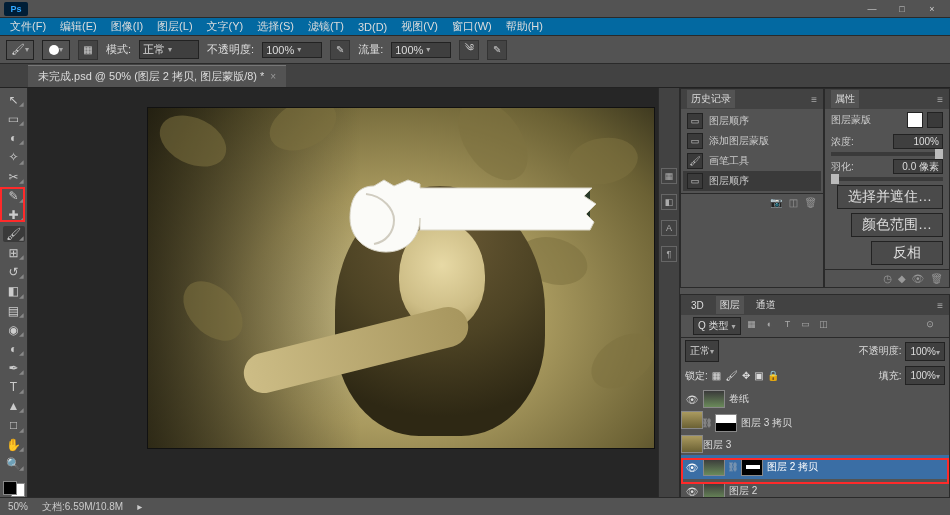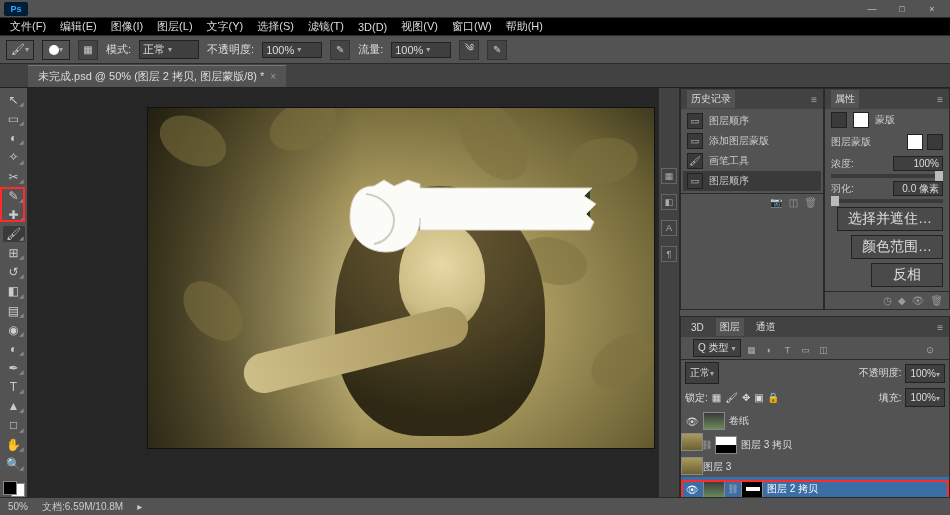--- a/index.html
+++ b/index.html
@@ -4,21 +4,21 @@
 <style>
 * { margin:0; padding:0; box-sizing:border-box; font-family:"Segoe UI","Microsoft YaHei",sans-serif; user-select:none; }
 body { background:#535353; width:950px; height:515px; overflow:hidden; position:relative; color:#ddd; font-size:11px; }
 
 
 .titlebar { height:18px; background:#535353; display:flex; align-items:center; padding:0 4px; border-bottom:1px solid #2a2a2a; }
 .titlebar .ps { width:24px; height:14px; background:#001e36; color:#31a8ff; font-weight:bold; display:flex; align-items:center; justify-content:center; border-radius:2px; font-size:9px; margin-right:8px; }
 .win-controls { margin-left:auto; display:flex; gap:2px; }
 .win-controls span { width:28px; height:14px; display:flex; align-items:center; justify-content:center; font-size:9px; color:#ccc; }
 
-.menubar { height:18px; background:#000000; display:flex; align-items:center; padding:0 4px; gap:2px; border-bottom:1px solid #2a2a2a; }
+.menubar { height:18px; background:#0369a1; display:flex; align-items:center; padding:0 4px; gap:2px; border-bottom:1px solid #2a2a2a; }
 .menubar span { padding:1px 6px; }
 
 .optionsbar { height:28px; background:#535353; display:flex; align-items:center; padding:0 6px; gap:8px; border-bottom:1px solid #2a2a2a; }
 .optionsbar .swatch { width:28px; height:20px; border:1px solid #222; background:#535353; display:flex; align-items:center; justify-content:center;}
 .optionsbar .dot{width:10px;height:10px;border-radius:50%;background:#fff;}
 .optionsbar .field { background:#3f3f3f; border:1px solid #222; padding:1px 3px; display:flex; align-items:center; gap:3px; min-width:60px;}
 .tri{font-size:8px;color:#aaa;}
 .iconbtn{width:20px;height:20px;border:1px solid #333;display:flex;align-items:center;justify-content:center;font-size:10px;color:#ccc;background:#444;}
 
 .tabbar { height:24px; background:#424242; display:flex; align-items:center; border-bottom:1px solid #222; padding-left:28px;}
@@ -88,21 +88,21 @@
 
 .props label{font-size:10px;color:#ccc;}
 .proprow{display:flex;align-items:center;gap:6px;padding:3px 6px;}
 .proprow .ic{width:16px;height:16px;background:#3a3a3a;border:1px solid #222;}
 .proprow input{background:#3f3f3f;border:1px solid #222;color:#ddd;width:50px;font-size:10px;padding:1px 3px;text-align:right;}
 .propbtns{display:flex;flex-direction:column;gap:4px;padding:4px 6px;align-items:flex-end;}
 .propbtns button{background:#4a4a4a;border:1px solid #222;color:#ddd;font-size:14px;padding:2px 10px;min-width:72px;}
 
 
 .layerspanel{flex:1;margin-top:6px;}
-.layertoolbar{display:flex;align-items:flex-end;gap:4px;padding:2px 12px;border-bottom:1px solid #2a2a2a;flex-wrap:wrap;}
+.layertoolbar{display:flex;align-items:flex-start;gap:4px;padding:2px 12px;border-bottom:1px solid #2a2a2a;flex-wrap:wrap;}
 .layertoolbar .sel{background:#3f3f3f;border:1px solid #222;padding:1px 4px;font-size:10px;display:flex;align-items:center;gap:3px;}
 .layertoolbar .tico{width:14px;height:14px;display:flex;align-items:center;justify-content:center;font-size:9px;color:#aaa;}
 .layerrow{display:flex;align-items:center;padding:2px 4px;gap:4px;font-size:10px;}
 .layerrow .sel{background:#3f3f3f;border:1px solid #222;padding:3px 4px;}
 .layerlist{overflow:auto;}
 .layer{display:flex;align-items:center;gap:4px;padding:3px 4px;font-size:10px;position:relative;}
 .layer.sel{background:#3a6ea5;color:#fff;}
 .layer .eye{width:14px;text-align:center;}
 .layer .thumb{width:22px;height:18px;border:1px solid #888;background:#777;flex-shrink:0;}
 .layer .thumb.sepia{background:linear-gradient(#aa9a5f,#6b6134);}
@@ -343,25 +343,20 @@
           <span>◫</span>
           <span>🗑</span>
         </div>
       </div>
 
       <div class="panel props" style="flex:1">
         <div class="phead">
           <span class="pt active">属性</span>
           <span class="menu">≡</span>
         </div>
-        <div class="proprow">
-          <span class="ic"></span>
-          <span class="ic" style="background:#fff"></span>
-          <label>蒙版</label>
-        </div>
         <div class="proprow" style="justify-content:space-between;">
           <label>图层蒙版</label>
           <div style="display:flex;gap:4px;">
             <span class="ic" style="background:#fff"></span>
             <span class="ic"></span>
           </div>
         </div>
         <div class="proprow" style="justify-content:space-between;">
           <label>浓度:</label>
           <input value="100%" style="">

